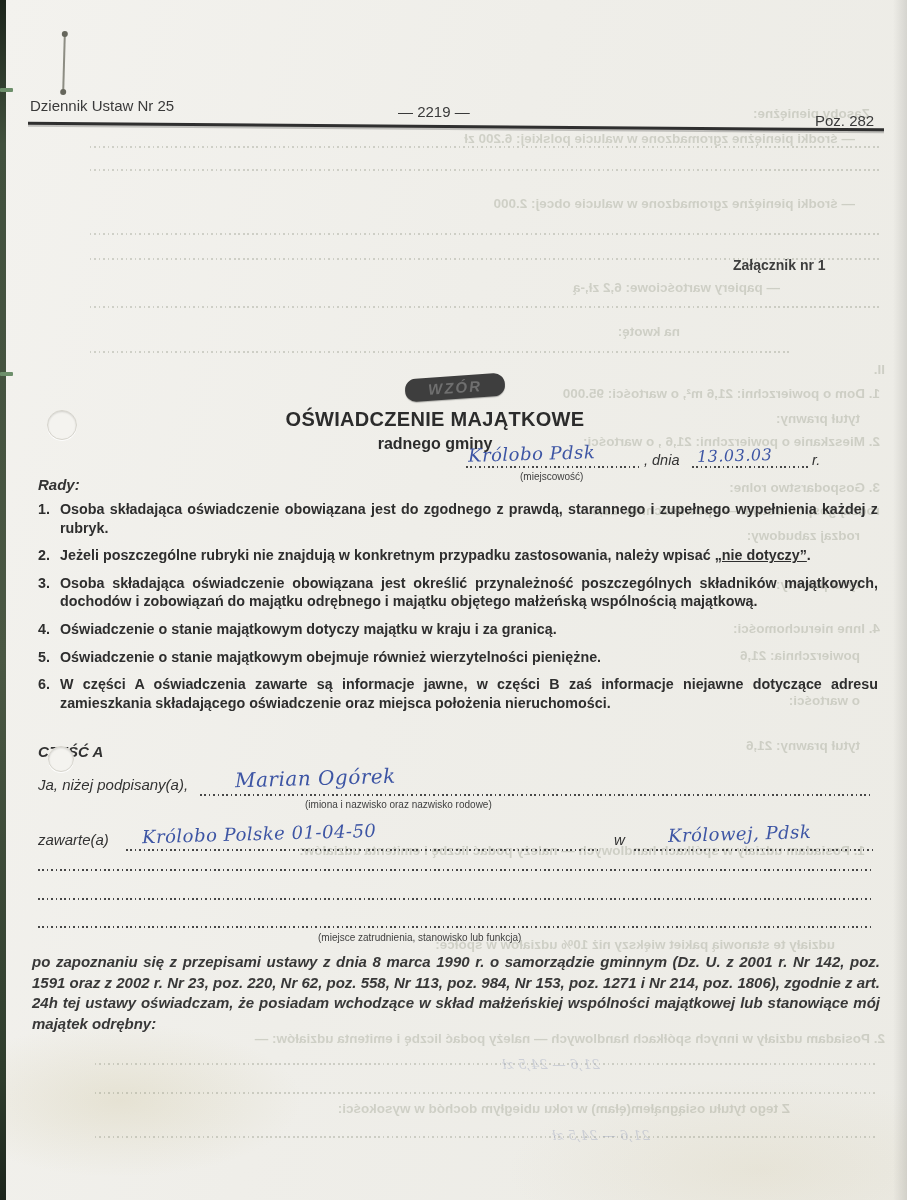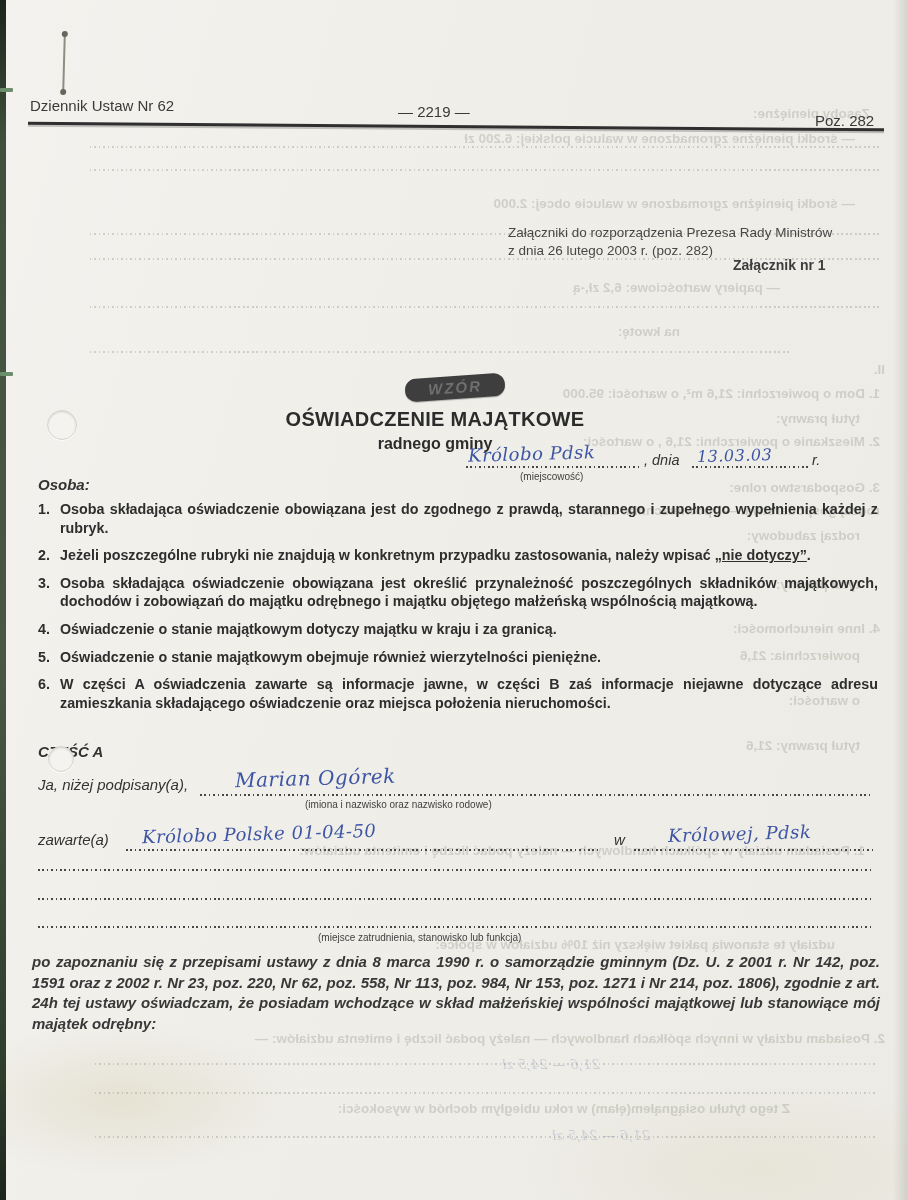--- a/index.html
+++ b/index.html
@@ -98,49 +98,45 @@
       <div class="bleed" style="left: 620px; top: 693px; width: 240px;">o wartości:</div>
       <div class="bleed" style="left: 600px; top: 738px; width: 260px;">tytuł prawny: 21,6</div>
       <div class="bleed" style="left: 95px; top: 843px; width: 770px;">1. Posiadam udziały w spółkach handlowych — należy podać liczbę i emitenta udziałów:</div>
       <div class="bleed" style="left: 95px; top: 937px; width: 740px;">udziały te stanowią pakiet większy niż 10% udziałów w spółce:</div>
       <div class="bleed" style="left: 95px; top: 1031px; width: 790px;">2. Posiadam udziały w innych spółkach handlowych — należy podać liczbę i emitenta udziałów: —</div>
       <div class="bleed hand-bleed" style="left: 300px; top: 1056px; width: 300px;">21,6 — 24,5 zł</div>
       <div class="bleed" style="left: 230px; top: 1101px; width: 560px;">Z tego tytułu osiągnąłem(ęłam) w roku ubiegłym dochód w wysokości:</div>
       <div class="bleed hand-bleed" style="left: 350px; top: 1127px; width: 300px;">21,6 — 24,5 zł</div>
     </div>
 
-  <div class="hdr" style="left:30px">Dziennik Ustaw Nr 62</div>
+  <div class="hdr" style="left:30px">Dziennik Ustaw Nr 25</div>
   <div class="hdr" style="left:398px;top:103px">— 2219 —</div>
   <div class="hdr" style="left:815px;top:112px">Poz. 282</div>
   <div class="hdr-rule"></div>
 
-  <div class="attach">
-    <div>Załączniki do rozporządzenia Prezesa Rady Ministrów</div>
-    <div>z dnia 26 lutego 2003 r. (poz. 282)</div>
-  </div>
   <div class="attach-label">Załącznik nr 1</div>
 
   <div class="wzor">
     <span>WZÓR</span>
   </div>
 
   <div class="heading">
     <div class="t1">OŚWIADCZENIE MAJĄTKOWE</div>
     <div class="t2">radnego gminy</div>
   </div>
 
   <div class="hand" style="left:468px;top:443px;font-size:18px">Królobo  Pdsk</div>
   <div class="dots" style="left:466px;top:466px;width:174px"></div>
   <div class="lbl" style="left:644px;top:452px;font-size:14.5px">, dnia</div>
   <div class="hand" style="left:697px;top:446px;font-size:16px">13.03.03</div>
   <div class="dots" style="left:692px;top:466px;width:116px"></div>
   <div class="lbl" style="left:812px;top:452px;font-size:14.5px">r.</div>
   <div class="cap" style="left:520px;top:471px">(miejscowość)</div>
 
-  <div class="lbl bold" style="left:38px;top:476px">Osoba:</div>
+  <div class="lbl bold" style="left:38px;top:476px">Rady:</div>
   <div class="uwaga" id="uwaga-list">
       <div class="uwaga-item">
         <span class="num">1.</span>
         <div class="txt">Osoba składająca oświadczenie obowiązana jest do zgodnego z prawdą, starannego i zupełnego wypełnienia każdej z rubryk.</div>
       </div>
       <div class="uwaga-item">
         <span class="num">2.</span>
         <div class="txt">Jeżeli poszczególne rubryki nie znajdują w konkretnym przypadku zastosowania, należy wpisać <span class="u">„nie dotyczy”</span>.</div>
       </div>
       <div class="uwaga-item">

